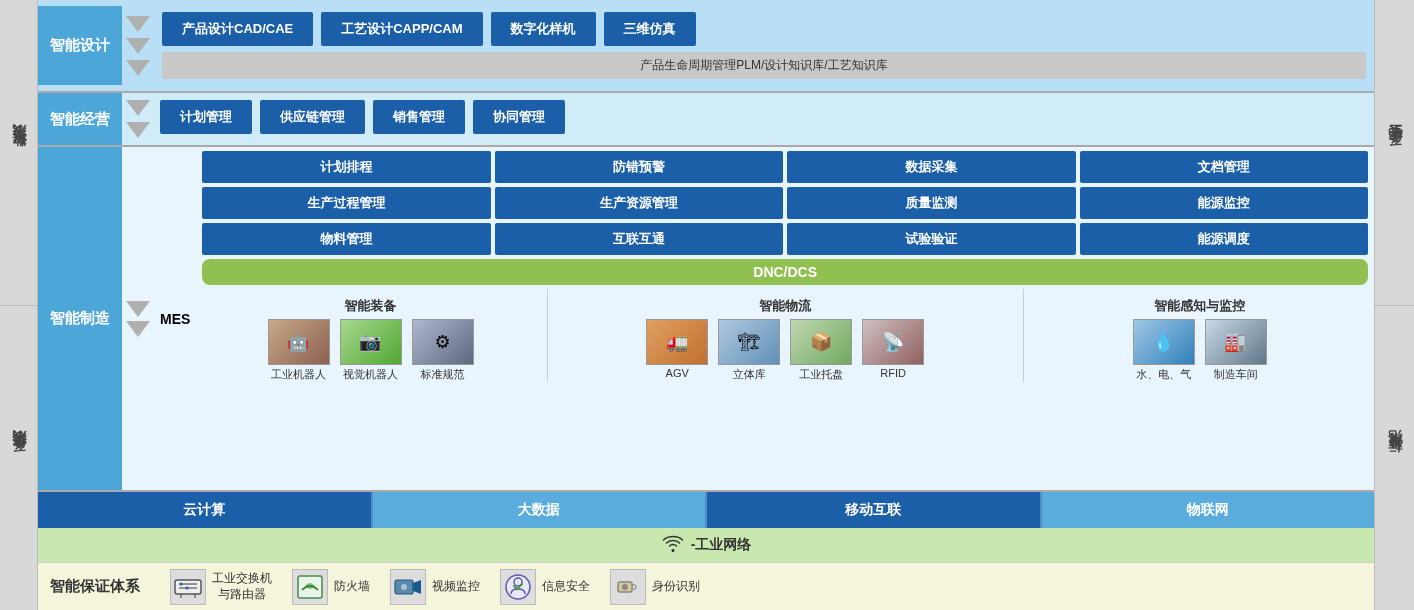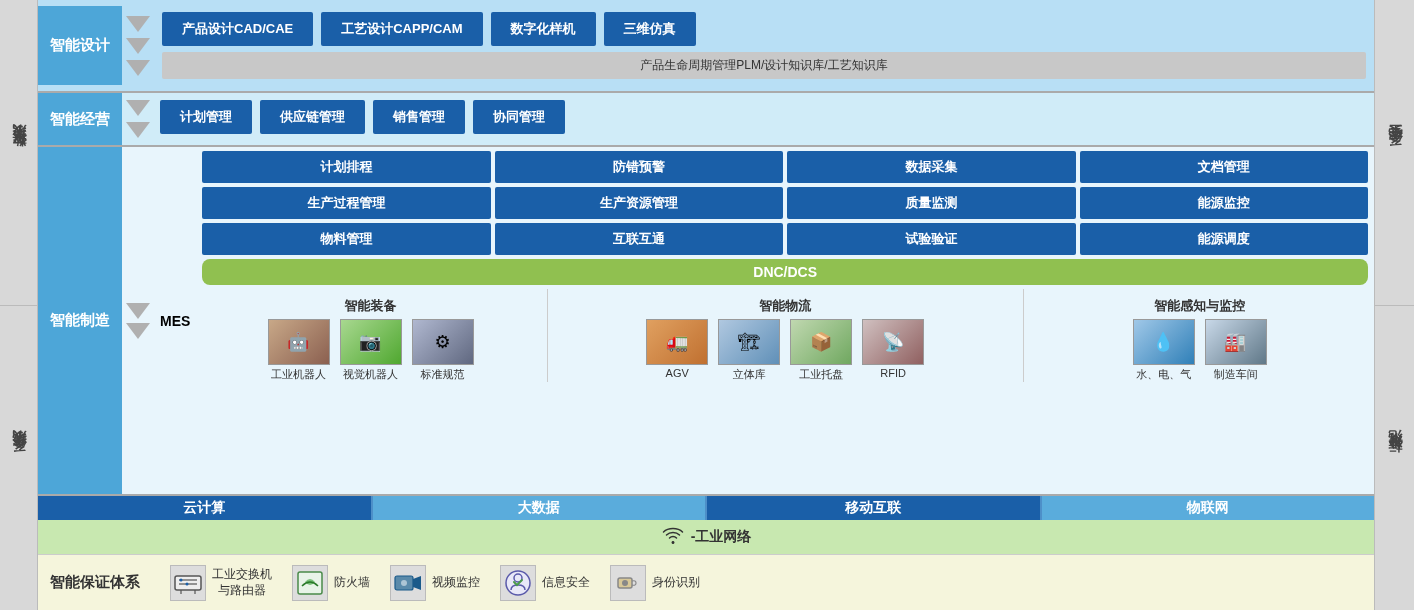--- a/index.html
+++ b/index.html
@@ -175,21 +175,21 @@
       color: #333;
       text-align: center;
       margin-top: 2px;
     }
 
     
     .infra-row {
       display: flex;
       align-items: stretch;
       background: #1a5fa8;
-      height: 24px;
+      height: 36px;
     }
 
     .infra-cell {
       flex: 1;
       display: flex;
       align-items: center;
       justify-content: center;
       color: #fff;
       font-size: 14px;
       font-weight: bold;
@@ -217,21 +217,21 @@
       font-size: 18px;
     }
 
     
     .guarantee-row {
       background: #f5f5dc;
       display: flex;
       align-items: center;
       padding: 6px 12px;
       border-top: 1px solid #ccc;
-      height: 56px;
+      height: 48px;
     }
 
     .guarantee-label {
       font-size: 15px;
       font-weight: bold;
       color: #333;
       margin-right: 30px;
       white-space: nowrap;
     }
 

